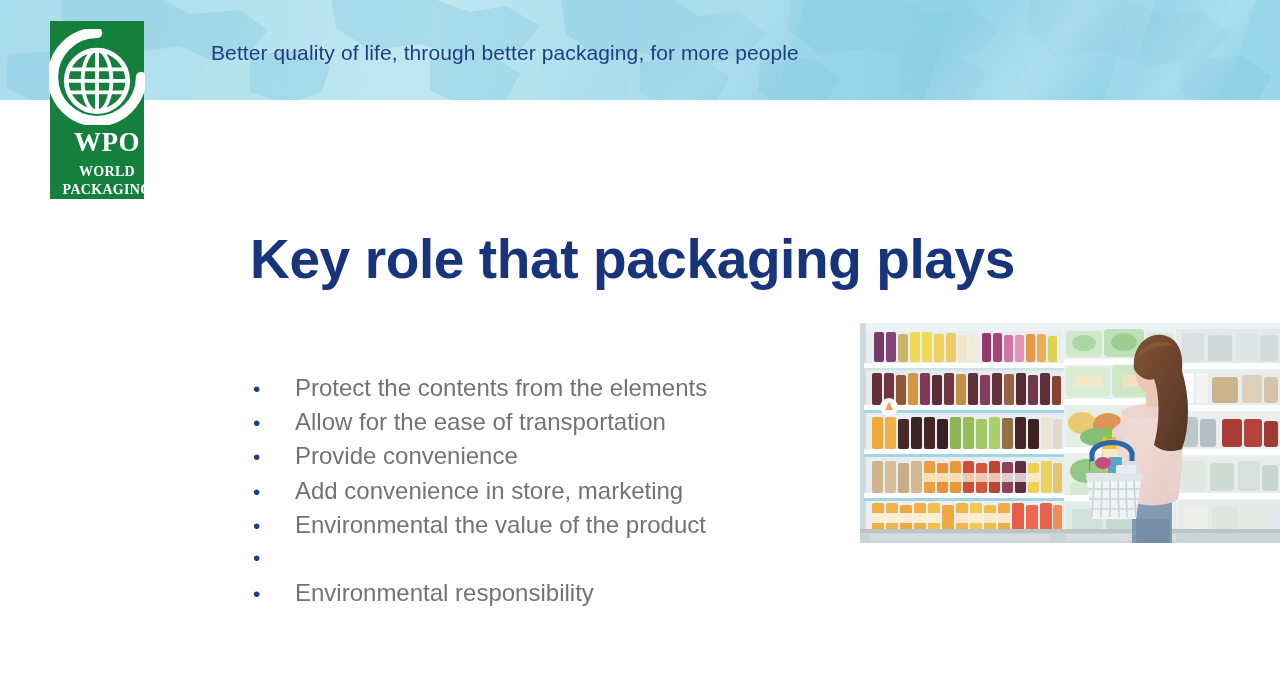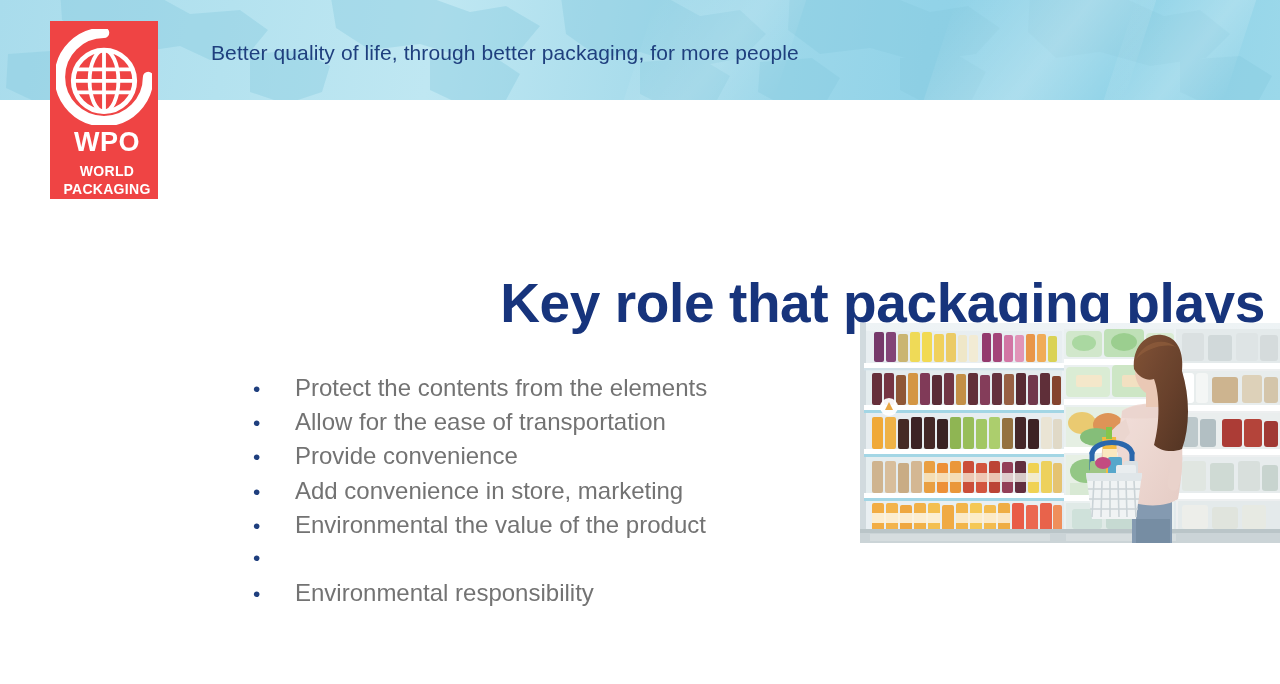--- a/index.html
+++ b/index.html
@@ -73,24 +73,25 @@
     color: #1f3f7e;
     letter-spacing: 0.1px;
     white-space: nowrap;
   }
 
   
   .logo {
     position: absolute;
     left: 50px;
     top: 21px;
-    width: 108px;
+    width: 94px;
     height: 178px;
-    background: #ef4444;
+    background: #15803d;
     z-index: 5;
+    font-family: Liberation Serif, serif;
   }
   .logo-globe {
     position: absolute;
     left: 50%;
     top: 8px;
     transform: translateX(-50%);
     width: 96px;
     height: 96px;
   }
   .logo-wpo {
@@ -118,27 +119,26 @@
     line-height: 1.28;
   }
   .logo-sub div { white-space: nowrap; }
 
   
   .slide-title {
     position: absolute;
     left: 0;
     top: 229px;
     width: 1265px;
-    text-align: right;
+    text-align: center;
     font-size: 55px;
     font-weight: bold;
     color: #17347c;
     letter-spacing: -0.4px;
     line-height: 1.1;
-    margin-top: 44px;
   }
 
   
   .bullets {
     position: absolute;
     left: 253px;
     top: 376px;
     width: 600px;
   }
   .bullet-row {

